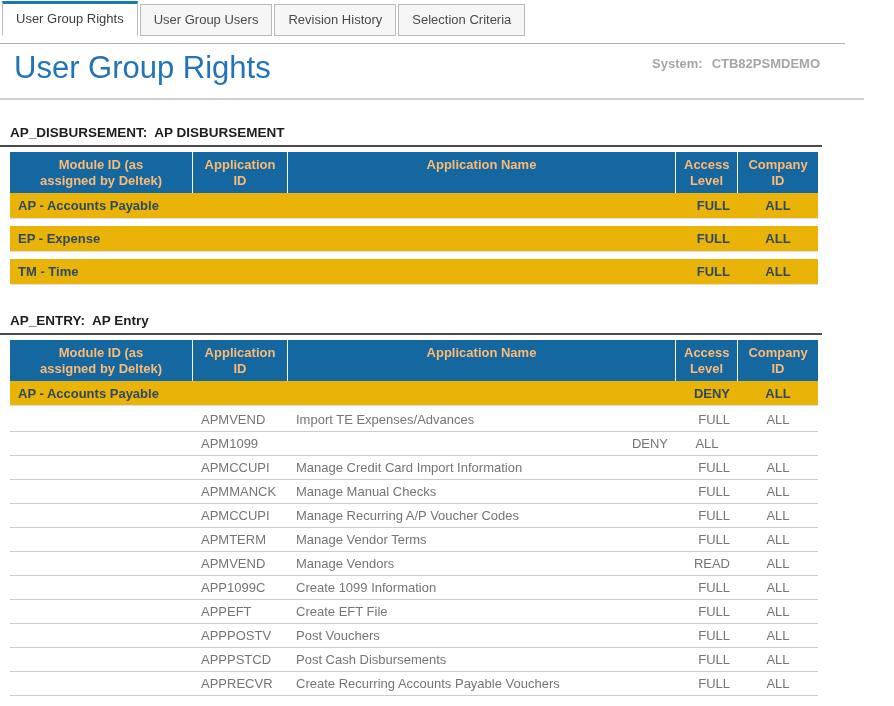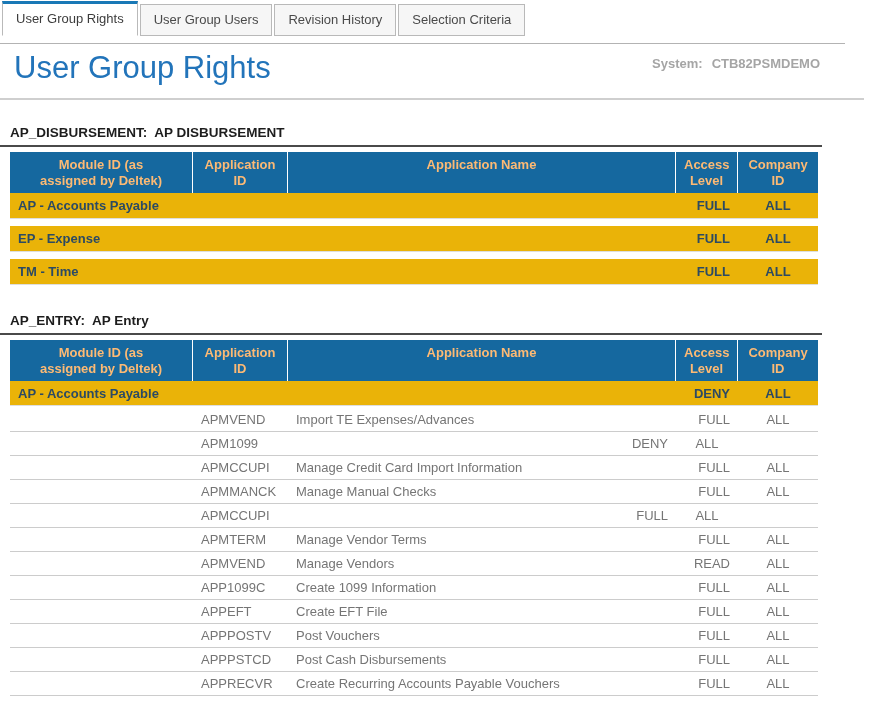--- a/index.html
+++ b/index.html
@@ -185,20 +185,21 @@
   <div class="grow row app-row">
     <div class="cell"></div>
     <div class="cell">APMMANCK</div>
     <div class="cell">Manage Manual Checks</div>
     <div class="cell access">FULL</div>
     <div class="cell company">ALL</div>
   </div>
   <div class="grow row app-row">
     <div class="cell"></div>
     <div class="cell">APMCCUPI</div>
+    <div class="cell">Manage Recurring A/P Voucher Codes</div>
     <div class="cell access">FULL</div>
     <div class="cell company">ALL</div>
   </div>
   <div class="grow row app-row">
     <div class="cell"></div>
     <div class="cell">APMTERM</div>
     <div class="cell">Manage Vendor Terms</div>
     <div class="cell access">FULL</div>
     <div class="cell company">ALL</div>
   </div>

